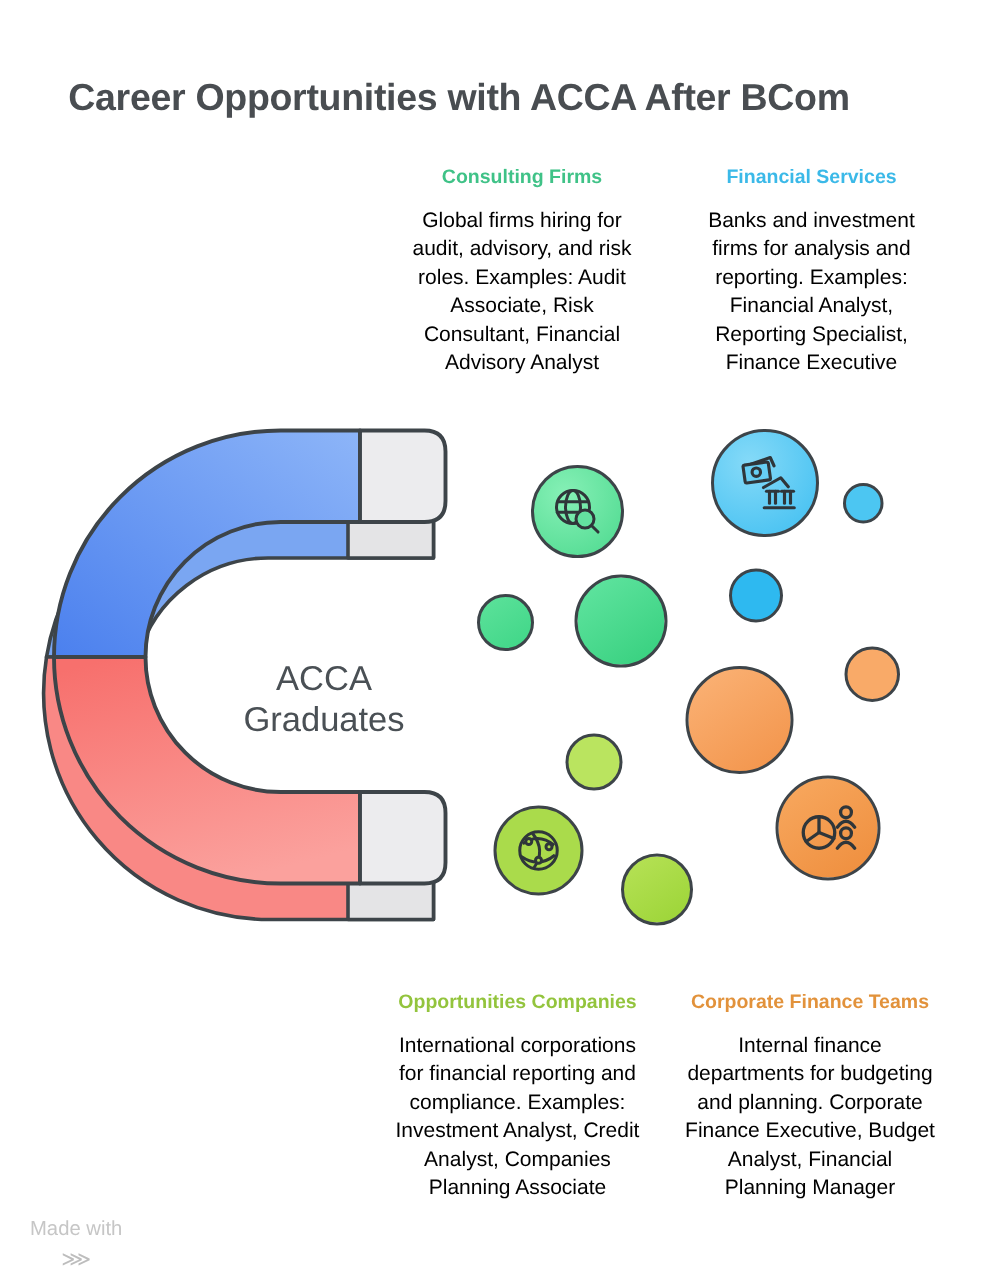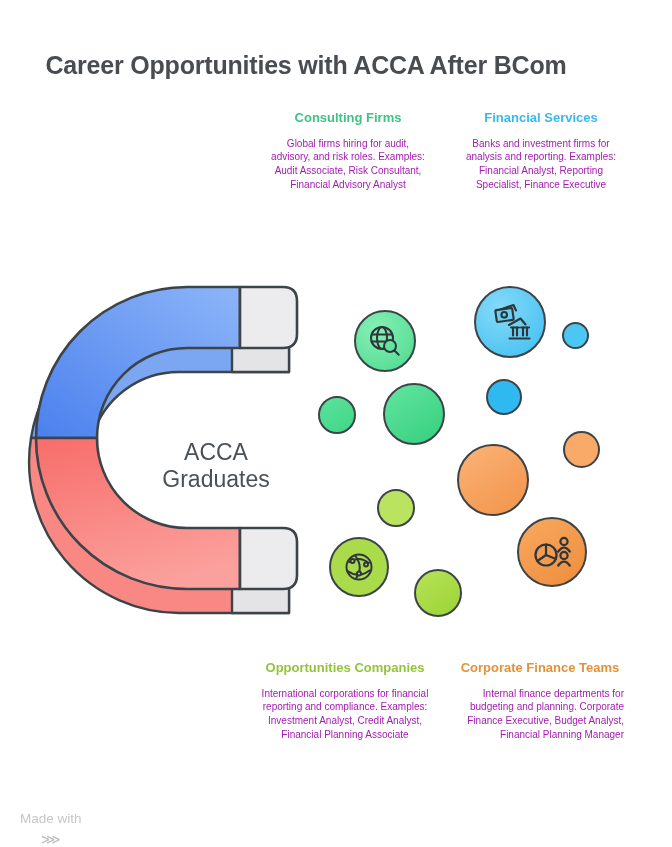--- a/index.html
+++ b/index.html
@@ -10,33 +10,33 @@
   }
   .abs{position:absolute;}
   
   .page-title{
     left:0;top:51px;width:612px;text-align:center;
     font-size:25px;font-weight:700;color:#494d51;letter-spacing:-0.2px;
   }
   
   .section{text-align:center;}
   .section .sec-title{font-size:13px;font-weight:700;line-height:1.35;}
-  .section .sec-body{font-size:10px;color:#a21caf;line-height:1.37;margin:10px auto 0;}
+  .section .sec-body{font-size:14px;color:#000000;line-height:1.37;margin:10px auto 0;}
   .sec-consulting{left:252px;top:109px;width:192px;}
   .sec-consulting .sec-title{color:#3fc287;}
   .sec-consulting .sec-body{width:160px;}
   .sec-financial{left:446px;top:109px;width:190px;}
   .sec-financial .sec-title{color:#3bb9e8;}
   .sec-financial .sec-body{width:162px;}
   .sec-multinational{left:249px;top:659px;width:192px;}
   .sec-multinational .sec-title{color:#93c43d;}
   .sec-multinational .sec-body{width:172px;}
   .sec-corporate{left:446px;top:659px;width:188px;}
   .sec-corporate .sec-title{color:#e2923b;}
-  .sec-corporate .sec-body{width:168px;text-align:right;}
+  .sec-corporate .sec-body{width:168px;}
   
   .magnet-svg{left:15px;top:268px;}
   .magnet-label{
     left:131px;top:439px;width:170px;text-align:center;
     font-size:23px;color:#4a5055;
   }
   
   .bubble{
     position:absolute;border:2.5px solid #3d4449;border-radius:50%;
     box-sizing:border-box;display:flex;align-items:center;justify-content:center;
@@ -175,21 +175,21 @@
       <circle cx="34" cy="11.5" r="3.6"></circle>
       <path d="M28.2,21.5 q5.8,-8 11.6,0"></path>
       <circle cx="34" cy="25.5" r="3.6"></circle>
       <path d="M28.2,35.5 q5.8,-8 11.6,0"></path>
     </g>
   </svg>
 </div>
 
 <div class="abs section sec-multinational">
   <div class="sec-title">Opportunities Companies</div>
-  <div class="sec-body">International corporations for financial reporting and compliance. Examples: Investment Analyst, Credit Analyst, Financial Planning Associate</div>
+  <div class="sec-body">International corporations for financial reporting and compliance. Examples: Investment Analyst, Credit Analyst, Companies Planning Associate</div>
 </div>
 
 <div class="abs section sec-corporate">
   <div class="sec-title">Corporate Finance Teams</div>
   <div class="sec-body">Internal finance departments for budgeting and planning. Corporate Finance Executive, Budget Analyst, Financial Planning Manager</div>
 </div>
 
 <div class="abs watermark">
   <span>Made with</span>
   <span class="napkin-glyph">⋙</span>

